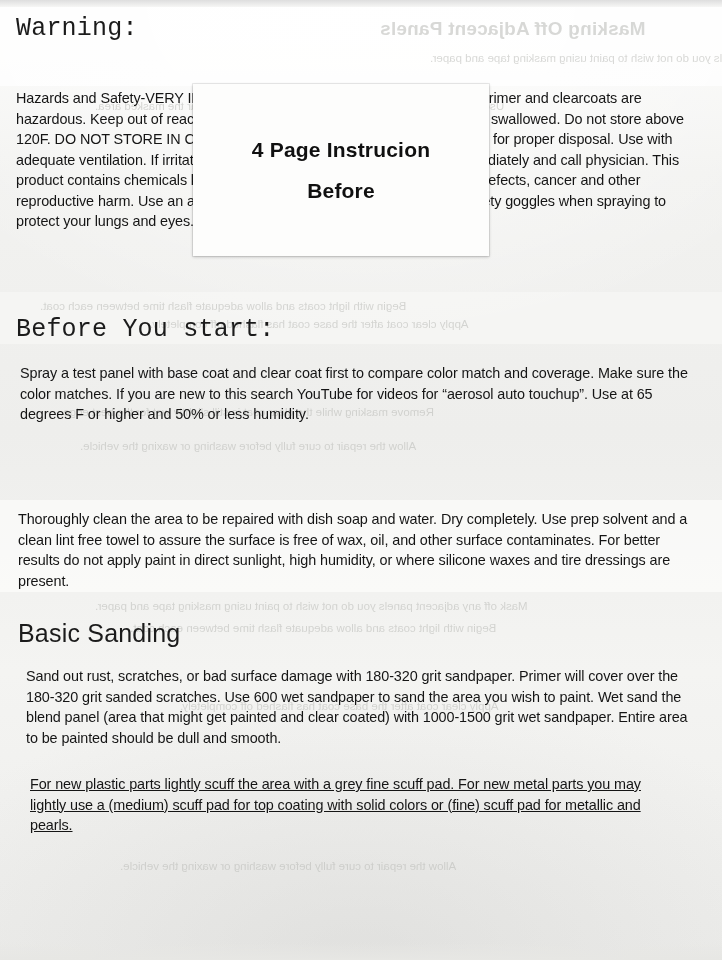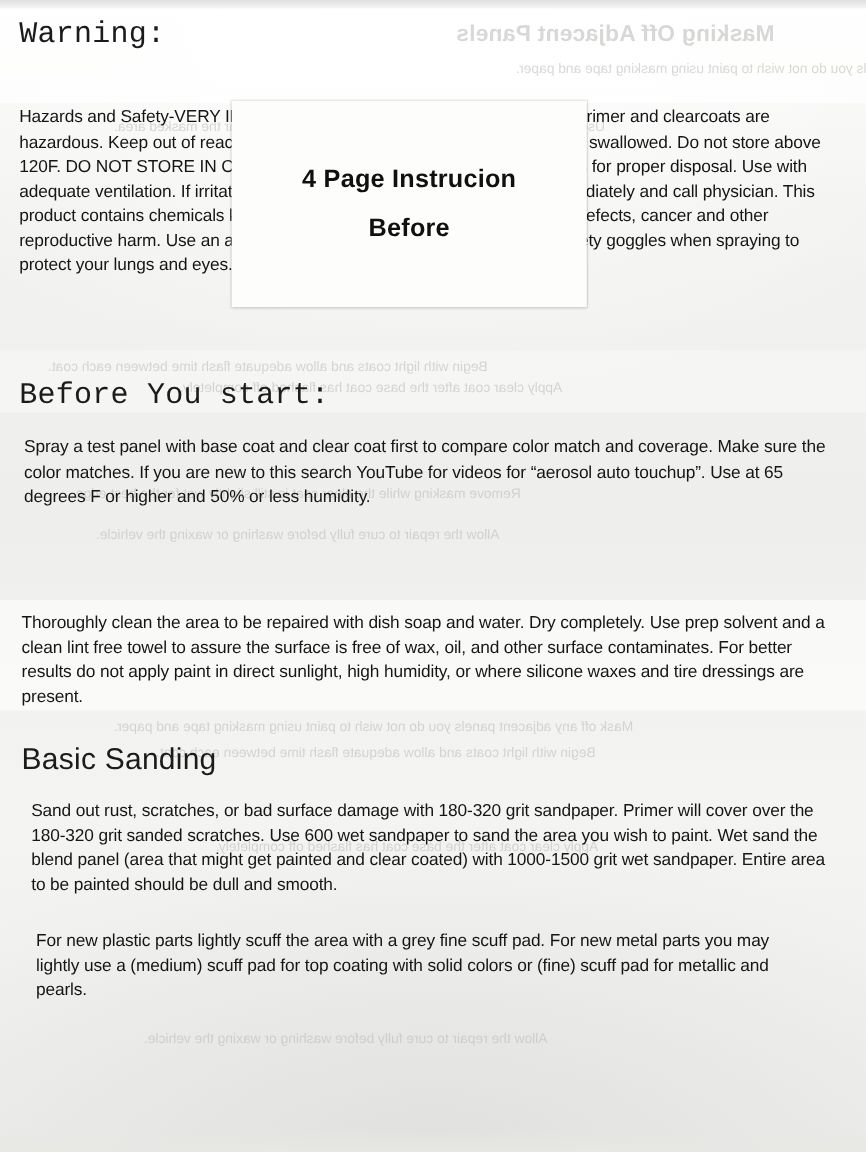--- a/index.html
+++ b/index.html
@@ -143,20 +143,20 @@
     <h1 class="section" style="left:16px; top:14px;font-family:Liberation Mono, monospace;">Warning:</h1>
     <div class="para" style="left:16px; top:88px; width: 672px;">Hazards and Safety-VERY IMPORTANT. Aerosol touch-up paint including primer and clearcoats are hazardous. Keep out of reach of children. Call a physician IMMEDIATELY if swallowed. Do not store above 120F. DO NOT STORE IN CAR and avoid freezing. Follow local regulations for proper disposal. Use with adequate ventilation. If irritation or dizziness occurs, stop product use immediately and call physician. This product contains chemicals known to the State of California to cause birth defects, cancer and other reproductive harm. Use an approved active paint respirator and WEAR safety goggles when spraying to protect your lungs and eyes. This includes the primer, paint and clearcoat.</div>
 
     <h1 class="section" style="left:16px; top:315px;font-family:Liberation Mono, monospace;">Before You start:</h1>
     <div class="para" style="left:20px; top:363px; width: 668px;">Spray a test panel with base coat and clear coat first to compare color match and coverage. Make sure the color matches.  If you are new to this search YouTube for videos for “aerosol auto touchup”.  Use at 65 degrees F or higher and 50% or less humidity.</div>
 
     <div class="para" style="left:18px; top:509px; width: 670px;">Thoroughly clean the area to be repaired with dish soap and water.  Dry completely. Use prep solvent and a clean lint free towel to assure the surface is free of wax, oil, and other surface contaminates. For better results do not apply paint in direct sunlight, high humidity, or where silicone waxes and tire dressings are present.</div>
 
     <h1 class="section" style="left:18px; top:619px;">Basic Sanding</h1>
     <div class="para" style="left:26px; top:666px; width: 662px;">Sand out rust, scratches, or bad surface damage with 180-320 grit sandpaper. Primer will cover over the 180-320 grit sanded scratches. Use 600 wet sandpaper to sand the area you wish to paint. Wet sand the blend panel (area that might get painted and clear coated) with 1000-1500 grit wet sandpaper. Entire area to be painted should be dull and smooth.</div>
-    <div class="para" style="left:30px; top:774px; width: 650px;">For new plastic parts lightly scuff the area with a grey fine scuff pad. For new metal parts you may lightly use a (medium) scuff pad for top coating with solid colors or (fine) scuff pad for metallic and pearls.</div>
+    <div class="para" style="left:30px; top:774px; width: 650px; text-decoration: underline;">For new plastic parts lightly scuff the area with a grey fine scuff pad. For new metal parts you may lightly use a (medium) scuff pad for top coating with solid colors or (fine) scuff pad for metallic and pearls.</div>
   </div>
 
   <div class="note">
     <div class="nline">4 Page Instrucion</div>
     <div class="nline">Before</div>
   </div>
 </div>
 
 </body></html>

